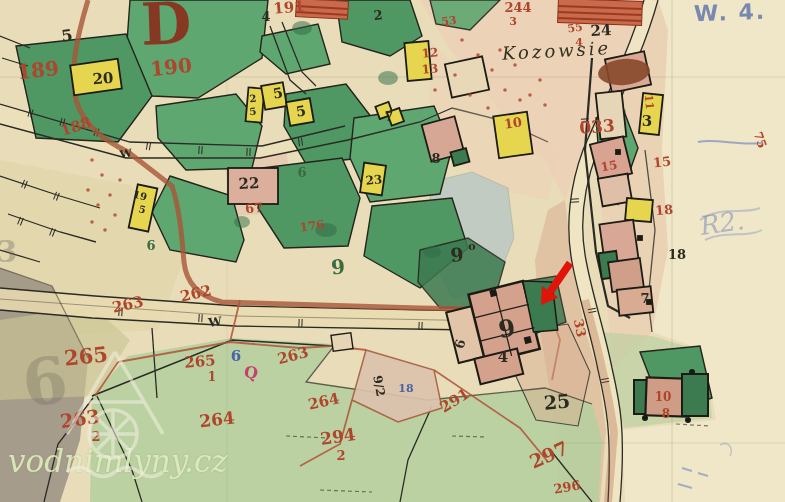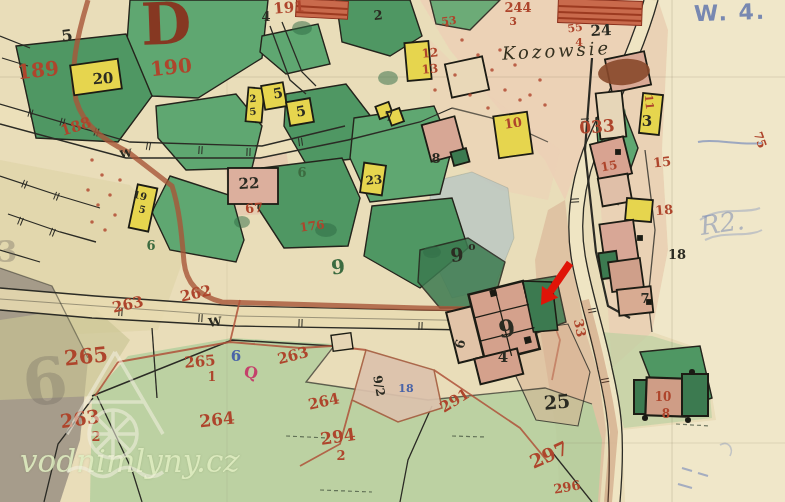--- a/index.html
+++ b/index.html
@@ -21,21 +21,21 @@
              letter-spacing:3px;color:#34301f;transform:rotate(-3deg);}
   #registry{position:absolute;left:694px;top:0;z-index:2;font-size:22px;font-weight:bold;
             letter-spacing:2px;color:var(--ink-blue);opacity:.72;transform:rotate(-2deg);
             font-family:"DejaVu Sans",sans-serif;}
   #scribble{position:absolute;left:700px;top:208px;z-index:2;font-size:26px;font-style:italic;
             color:var(--ink-blue);opacity:.38;transform:rotate(-8deg);}
   #wm-archive{position:absolute;left:213px;top:206px;z-index:4;font-size:29px;font-weight:bold;
               letter-spacing:1px;color:rgba(253,253,252,.78);
               text-shadow:0 0 2px rgba(70,70,60,.55),0 1px 1px rgba(0,0,0,.22);
               font-family:"Liberation Sans",sans-serif;}
-  #wm-site{position:absolute;left:20px;top:443px;z-index:4;font-size:31px;font-style:italic;
+  #wm-site{position:absolute;left:8px;top:443px;z-index:4;font-size:31px;font-style:italic;
            color:rgba(228,241,198,.85);text-shadow:0 0 2px rgba(110,130,80,.35);}
   #mill-logo{position:absolute;left:55px;top:338px;z-index:4;opacity:.55;}
 </style>
 </head>
 <body>
 
 <div id="stage">
 
 <svg id="mapsvg" width="785" height="502" viewBox="0 0 785 502">
 

